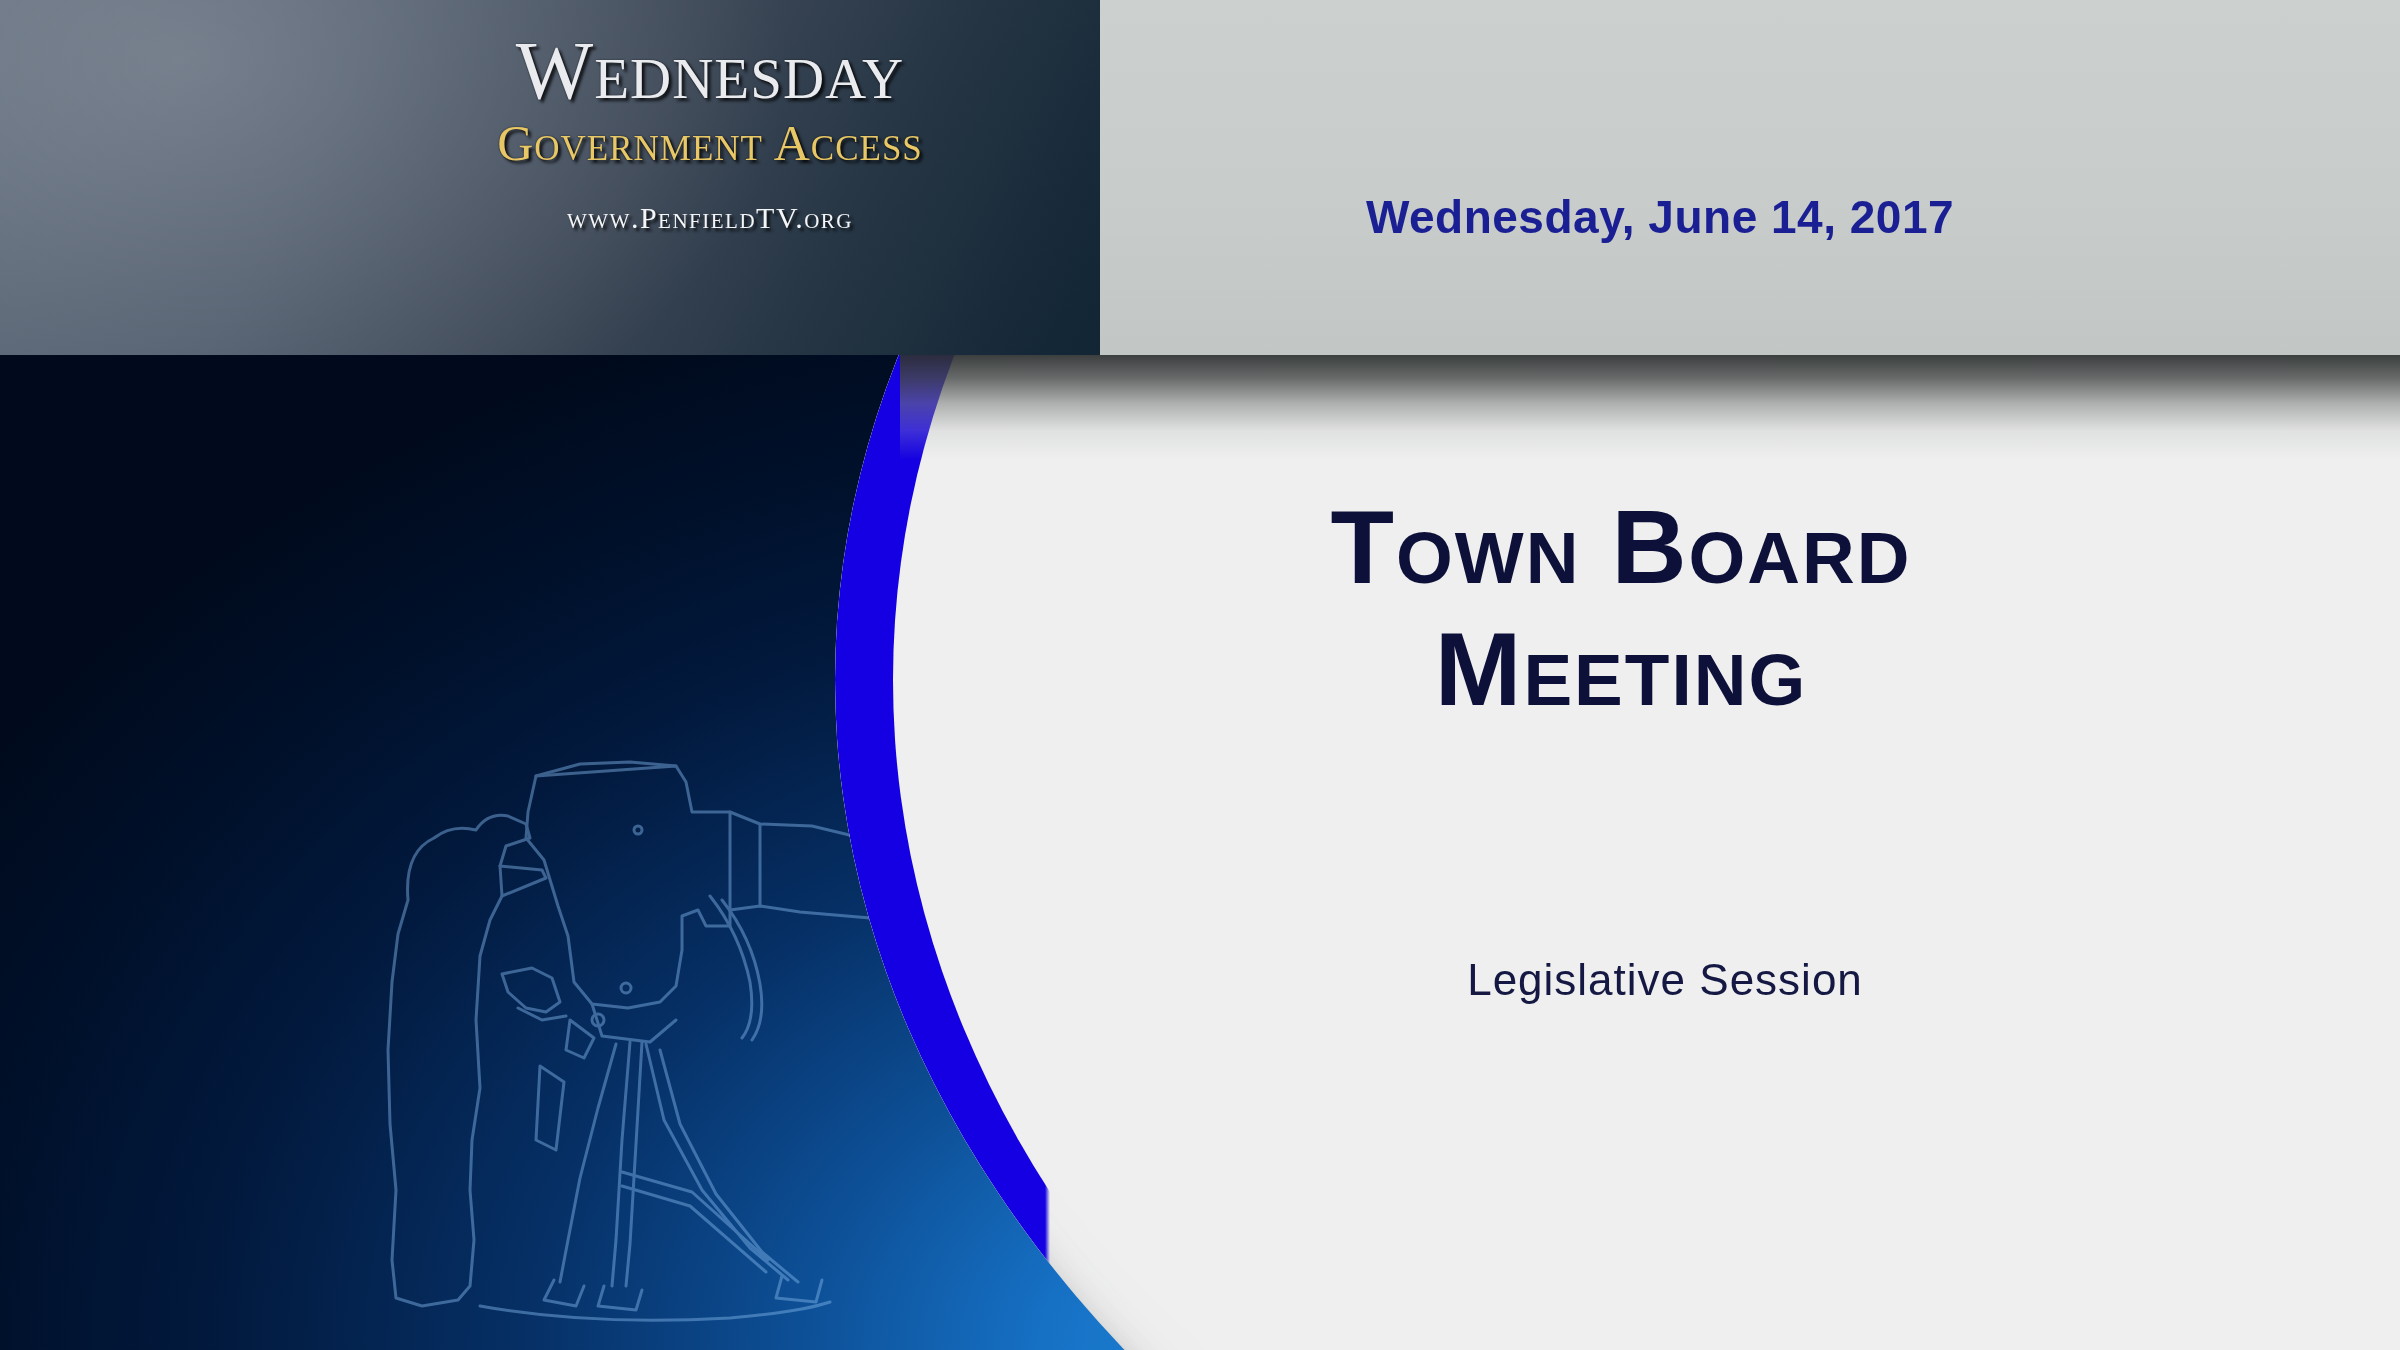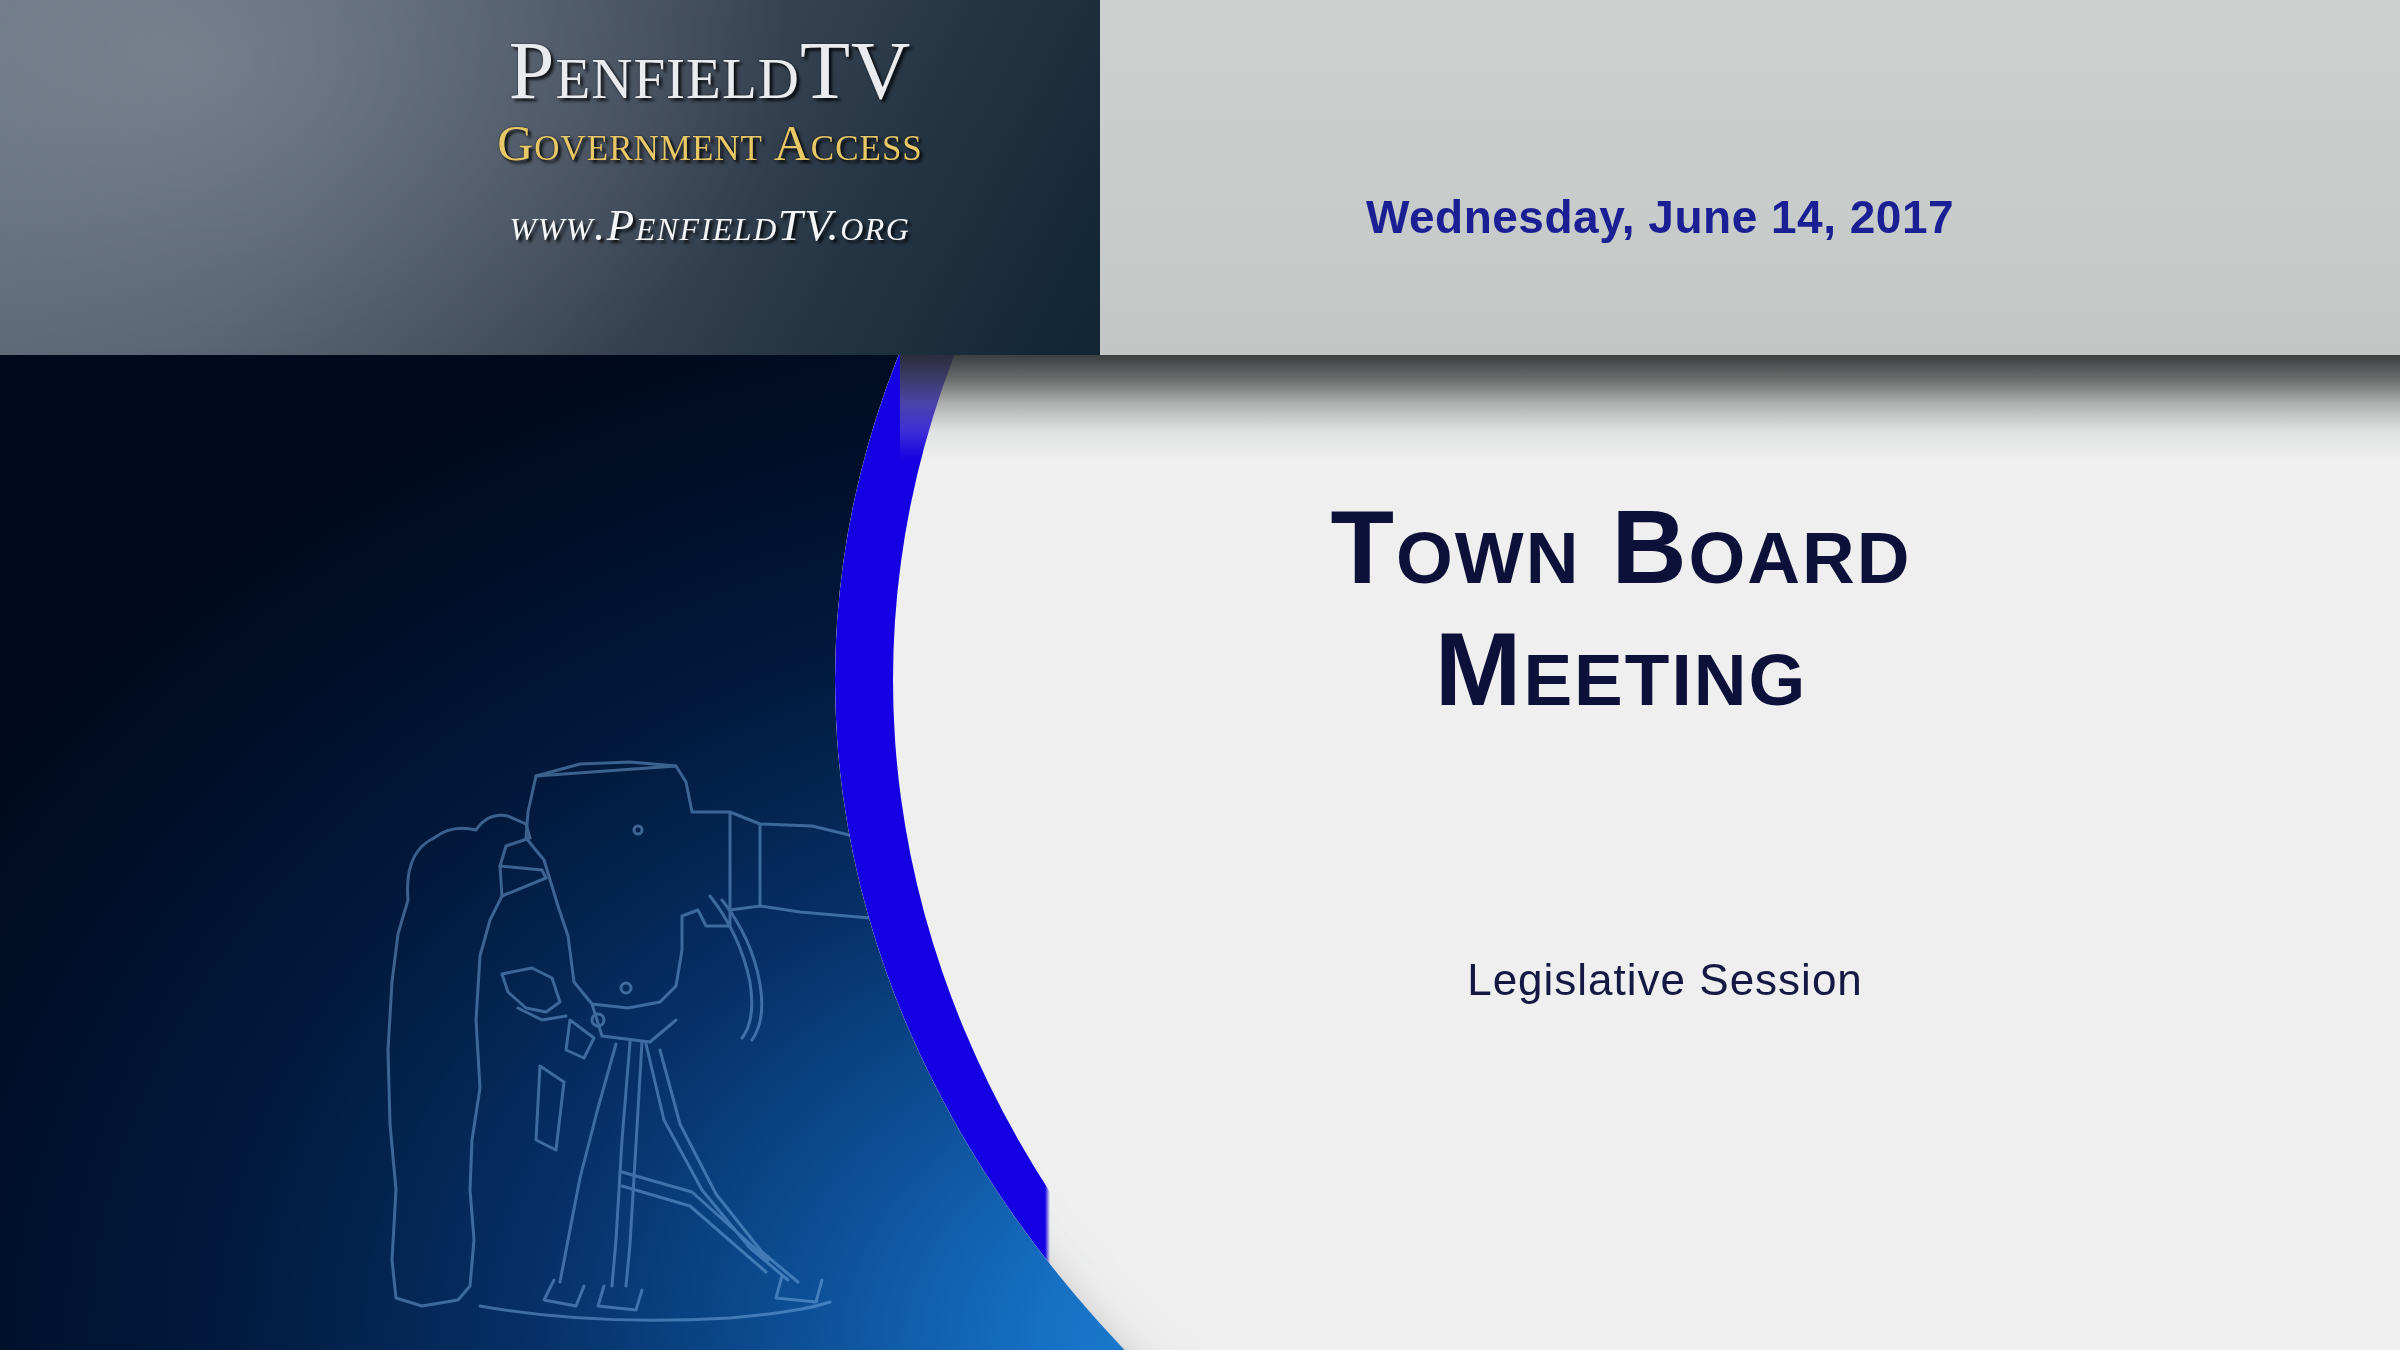--- a/index.html
+++ b/index.html
@@ -125,28 +125,27 @@
     line-height: 1.1;
     letter-spacing: 1px;
     margin-top: 2px;
     color: #e8c766;
     text-shadow: 3px 3px 3px rgba(0,0,0,0.8), 0 0 2px rgba(0,0,0,0.7);
     white-space: nowrap;
   }
   .logo-line3 {
     font-family: "Liberation Serif", "DejaVu Serif", serif;
     font-variant: small-caps;
-    font-size: 45px;
+    font-size: 30px;
     line-height: 1.1;
     margin-top: 30px;
     letter-spacing: 1.5px;
     color: #f4f5f7;
     text-shadow: 3px 3px 3px rgba(0,0,0,0.8);
     white-space: nowrap;
-    font-style: italic;
   }
 
   
   .date-text {
     position: absolute;
     left: 1290px; top: 190px;
     width: 740px;
     text-align: center;
     z-index: 7;
     font-size: 46px;
@@ -250,21 +249,21 @@
 
   <div class="panel-white"></div>
   <div class="arc-band"></div>
   <div class="arc-gloss"></div>
 
   <div class="header-left"></div>
   <div class="header-right"></div>
   <div class="header-right-shadow"></div>
 
   <div class="logo-block">
-    <div class="logo-line1">PenfieldTV</div>
+    <div class="logo-line1">Wednesday</div>
     <div class="logo-line2">Government Access</div>
     <div class="logo-line3">www.PenfieldTV.org</div>
   </div>
 
   <div class="date-text">Wednesday, June 14, 2017</div>
 
   <div class="main-title">
     <span class="tl">Town Board</span>
     <span class="tl">Meeting</span>
   </div>

